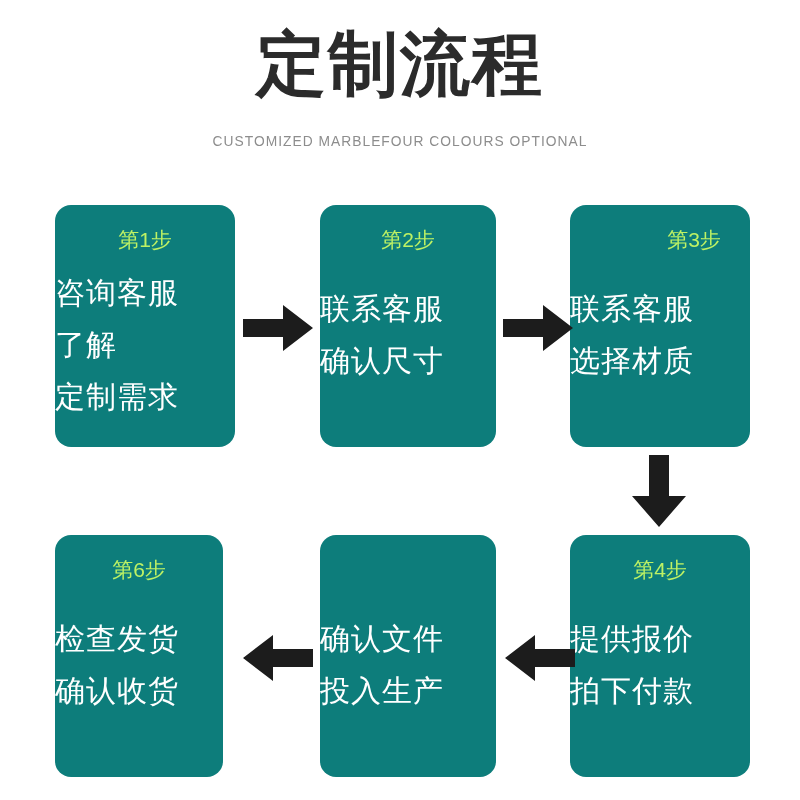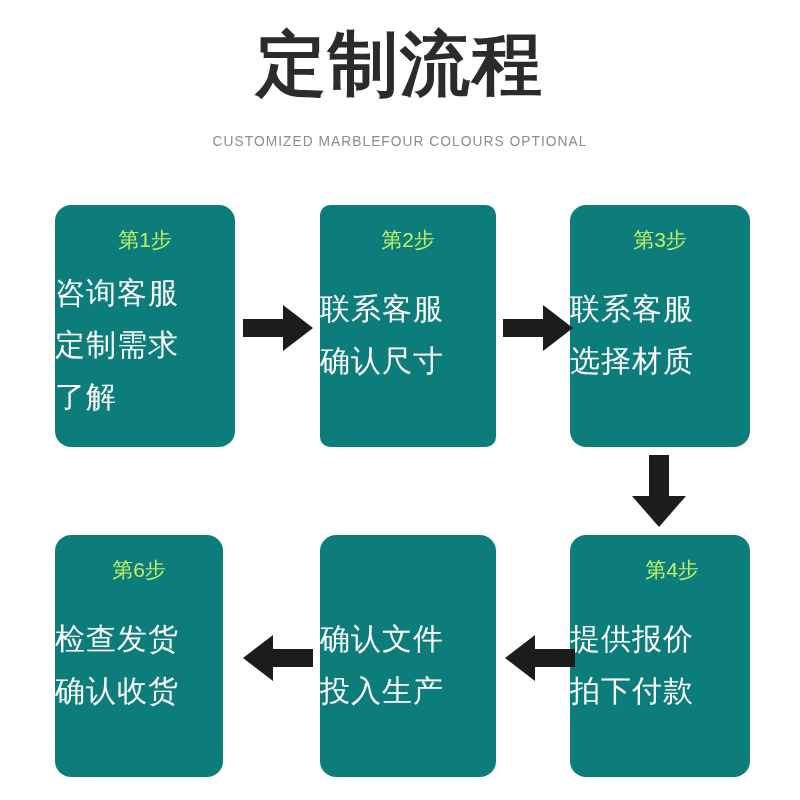--- a/index.html
+++ b/index.html
@@ -77,31 +77,31 @@
   .step-line {
     font-size: 30px;
     line-height: 52px;
     color: #ffffff;
     letter-spacing: 1px;
     white-space: nowrap;
   }
 
   
   #box-1 { left: 55px;  top: 205px; width: 180px; height: 242px; }
-  #box-2 { left: 320px; top: 205px; width: 176px; height: 242px; border-radius: 10px; }
+  #box-2 { left: 320px; top: 205px; width: 176px; height: 242px; }
   #box-3 { left: 570px; top: 205px; width: 180px; height: 242px; }
   
   #box-6 { left: 55px;  top: 535px; width: 168px; height: 242px; }
   #box-5 { left: 320px; top: 535px; width: 176px; height: 242px; }
   #box-4 { left: 570px; top: 535px; width: 180px; height: 242px; }
 
   #box-1 .step-num { top: 22px; }
   #box-2 .step-num { top: 22px; }
-  #box-3 .step-num { top: 22px; }
-  #box-4 .step-num { top: 22px; padding-left: 12px; }
+  #box-3 .step-num { top: 22px; padding-left: 34px; }
+  #box-4 .step-num { top: 22px; }
   #box-5 .step-num { top: 22px; }
   #box-6 .step-num { top: 22px; }
 
   
   #box-1 .step-lines { top: 62px; }
   #box-2 .step-lines { top: 78px; }
   #box-3 .step-lines { top: 78px; }
   #box-4 .step-lines { top: 78px; }
   #box-5 .step-lines { top: 78px; }
   #box-6 .step-lines { top: 78px; }
@@ -124,22 +124,22 @@
   <div id="page-title">定制流程</div>
   <div id="page-subtitle">CUSTOMIZED MARBLEFOUR COLOURS OPTIONAL</div>
 </div>
 
 <div id="flow-diagram">
 
   <div class="step-box" id="box-1">
     <div class="step-num">第1步</div>
     <div class="step-lines">
       <div class="step-line">咨询客服</div>
+      <div class="step-line">了解</div>
       <div class="step-line">定制需求</div>
-      <div class="step-line">了解</div>
     </div>
   </div>
 
   <div class="step-box" id="box-2">
     <div class="step-num">第2步</div>
     <div class="step-lines">
       <div class="step-line">联系客服</div>
       <div class="step-line">确认尺寸</div>
     </div>
   </div>

